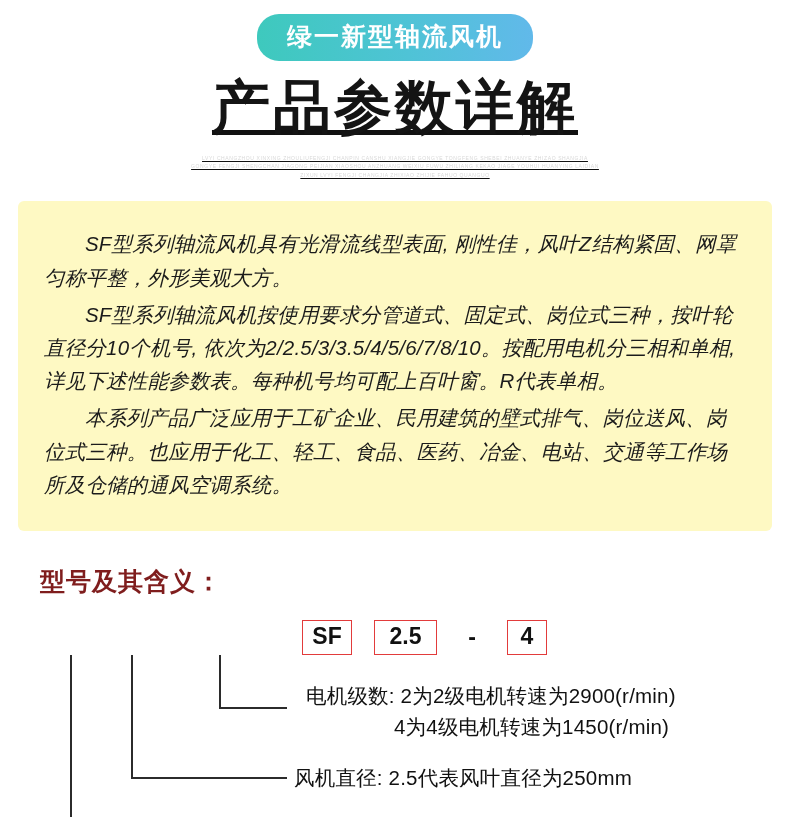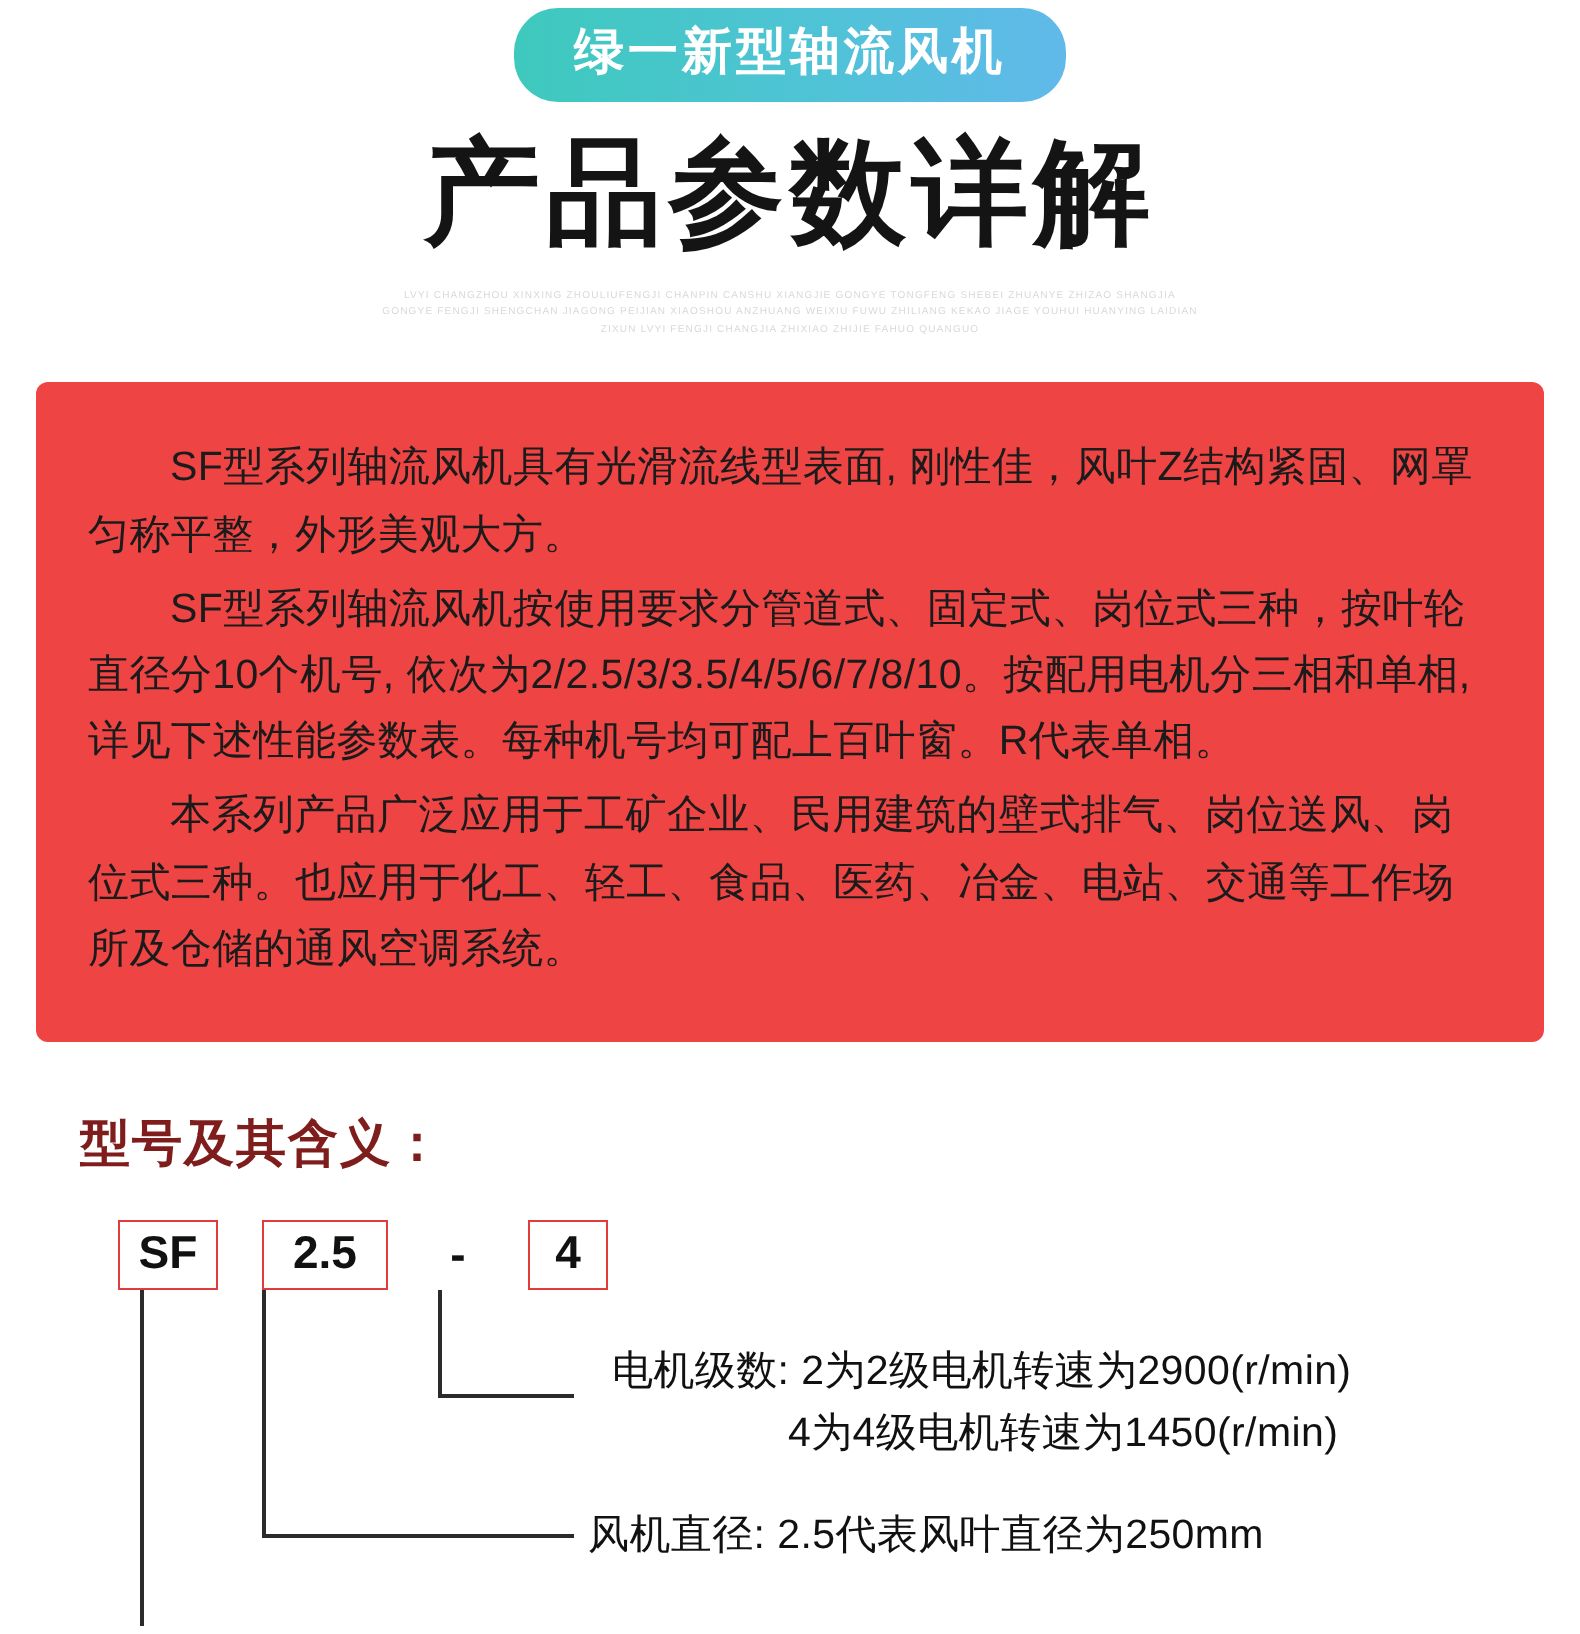--- a/index.html
+++ b/index.html
@@ -11,22 +11,23 @@
     width: 790px;
     height: 817px;
     font-family: "Liberation Sans", sans-serif;
     color: #111111;
     position: relative;
     overflow: hidden;
   }
 
   
   .header {
-    padding-top: 4px;
+    padding-top: 14px;
     text-align: center;
+    text-decoration: underline;
   }
   .badge {
     display: inline-block;
     background: linear-gradient(90deg, #3ec9bd 0%, #4fc3d6 55%, #61b9ea 100%);
     color: #ffffff;
     font-size: 25px;
     font-weight: bold;
     letter-spacing: 2px;
     padding: 10px 30px 12px 30px;
     border-radius: 22px;
@@ -47,23 +48,24 @@
     line-height: 1.7;
     letter-spacing: 0.6px;
     text-align: center;
     padding: 0 150px;
     word-break: break-all;
   }
 
   
   .desc-panel {
     margin: 22px 18px 0 18px;
-    background: #ef4444;
+    background: #fef9c3;
     border-radius: 6px;
     padding: 26px 26px 30px 26px;
+    font-style: italic;
   }
   .desc-panel p {
     margin: 0 0 4px 0;
     font-size: 20.5px;
     line-height: 1.62;
     text-indent: 2em;
     color: #1b1b1b;
     letter-spacing: 0.2px;
   }
   .desc-panel p:last-child { margin-bottom: 0; }
@@ -79,20 +81,21 @@
     font-weight: bold;
     letter-spacing: 1px;
     color: #7f1d1d;
     margin-bottom: 22px;
   }
   .model-row {
     display: flex;
     align-items: center;
     gap: 22px;
     margin-left: 19px;
+    justify-content: center;
   }
   .code-box {
     border: 1.6px solid #e23b3b;
     color: #111111;
     font-size: 23px;
     font-weight: bold;
     padding: 3px 0 5px 0;
     text-align: center;
     line-height: 1.1;
     box-sizing: border-box;

